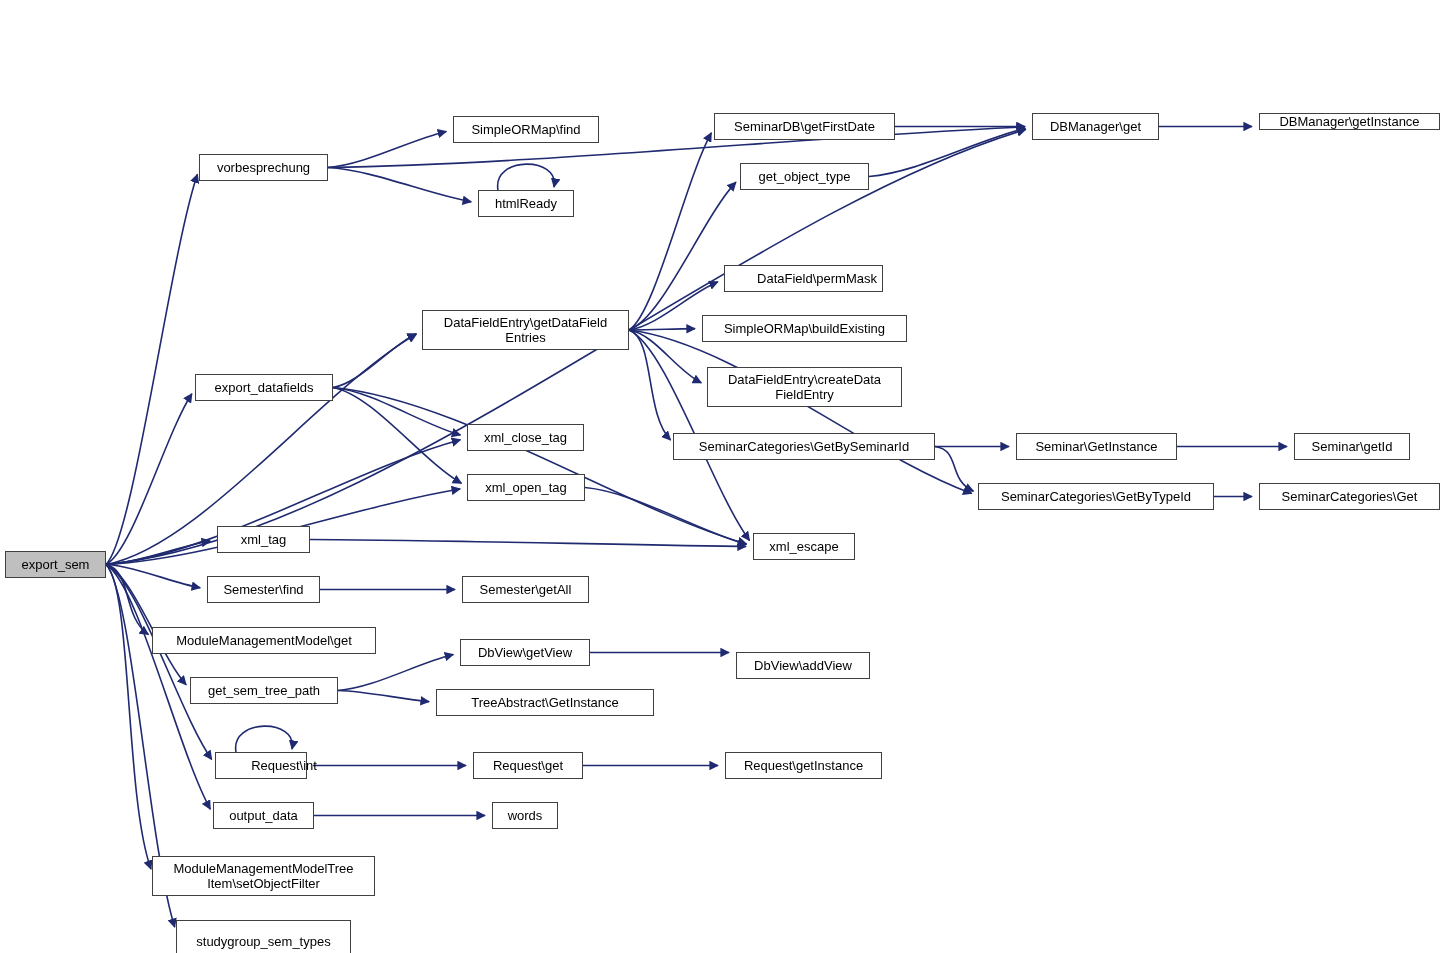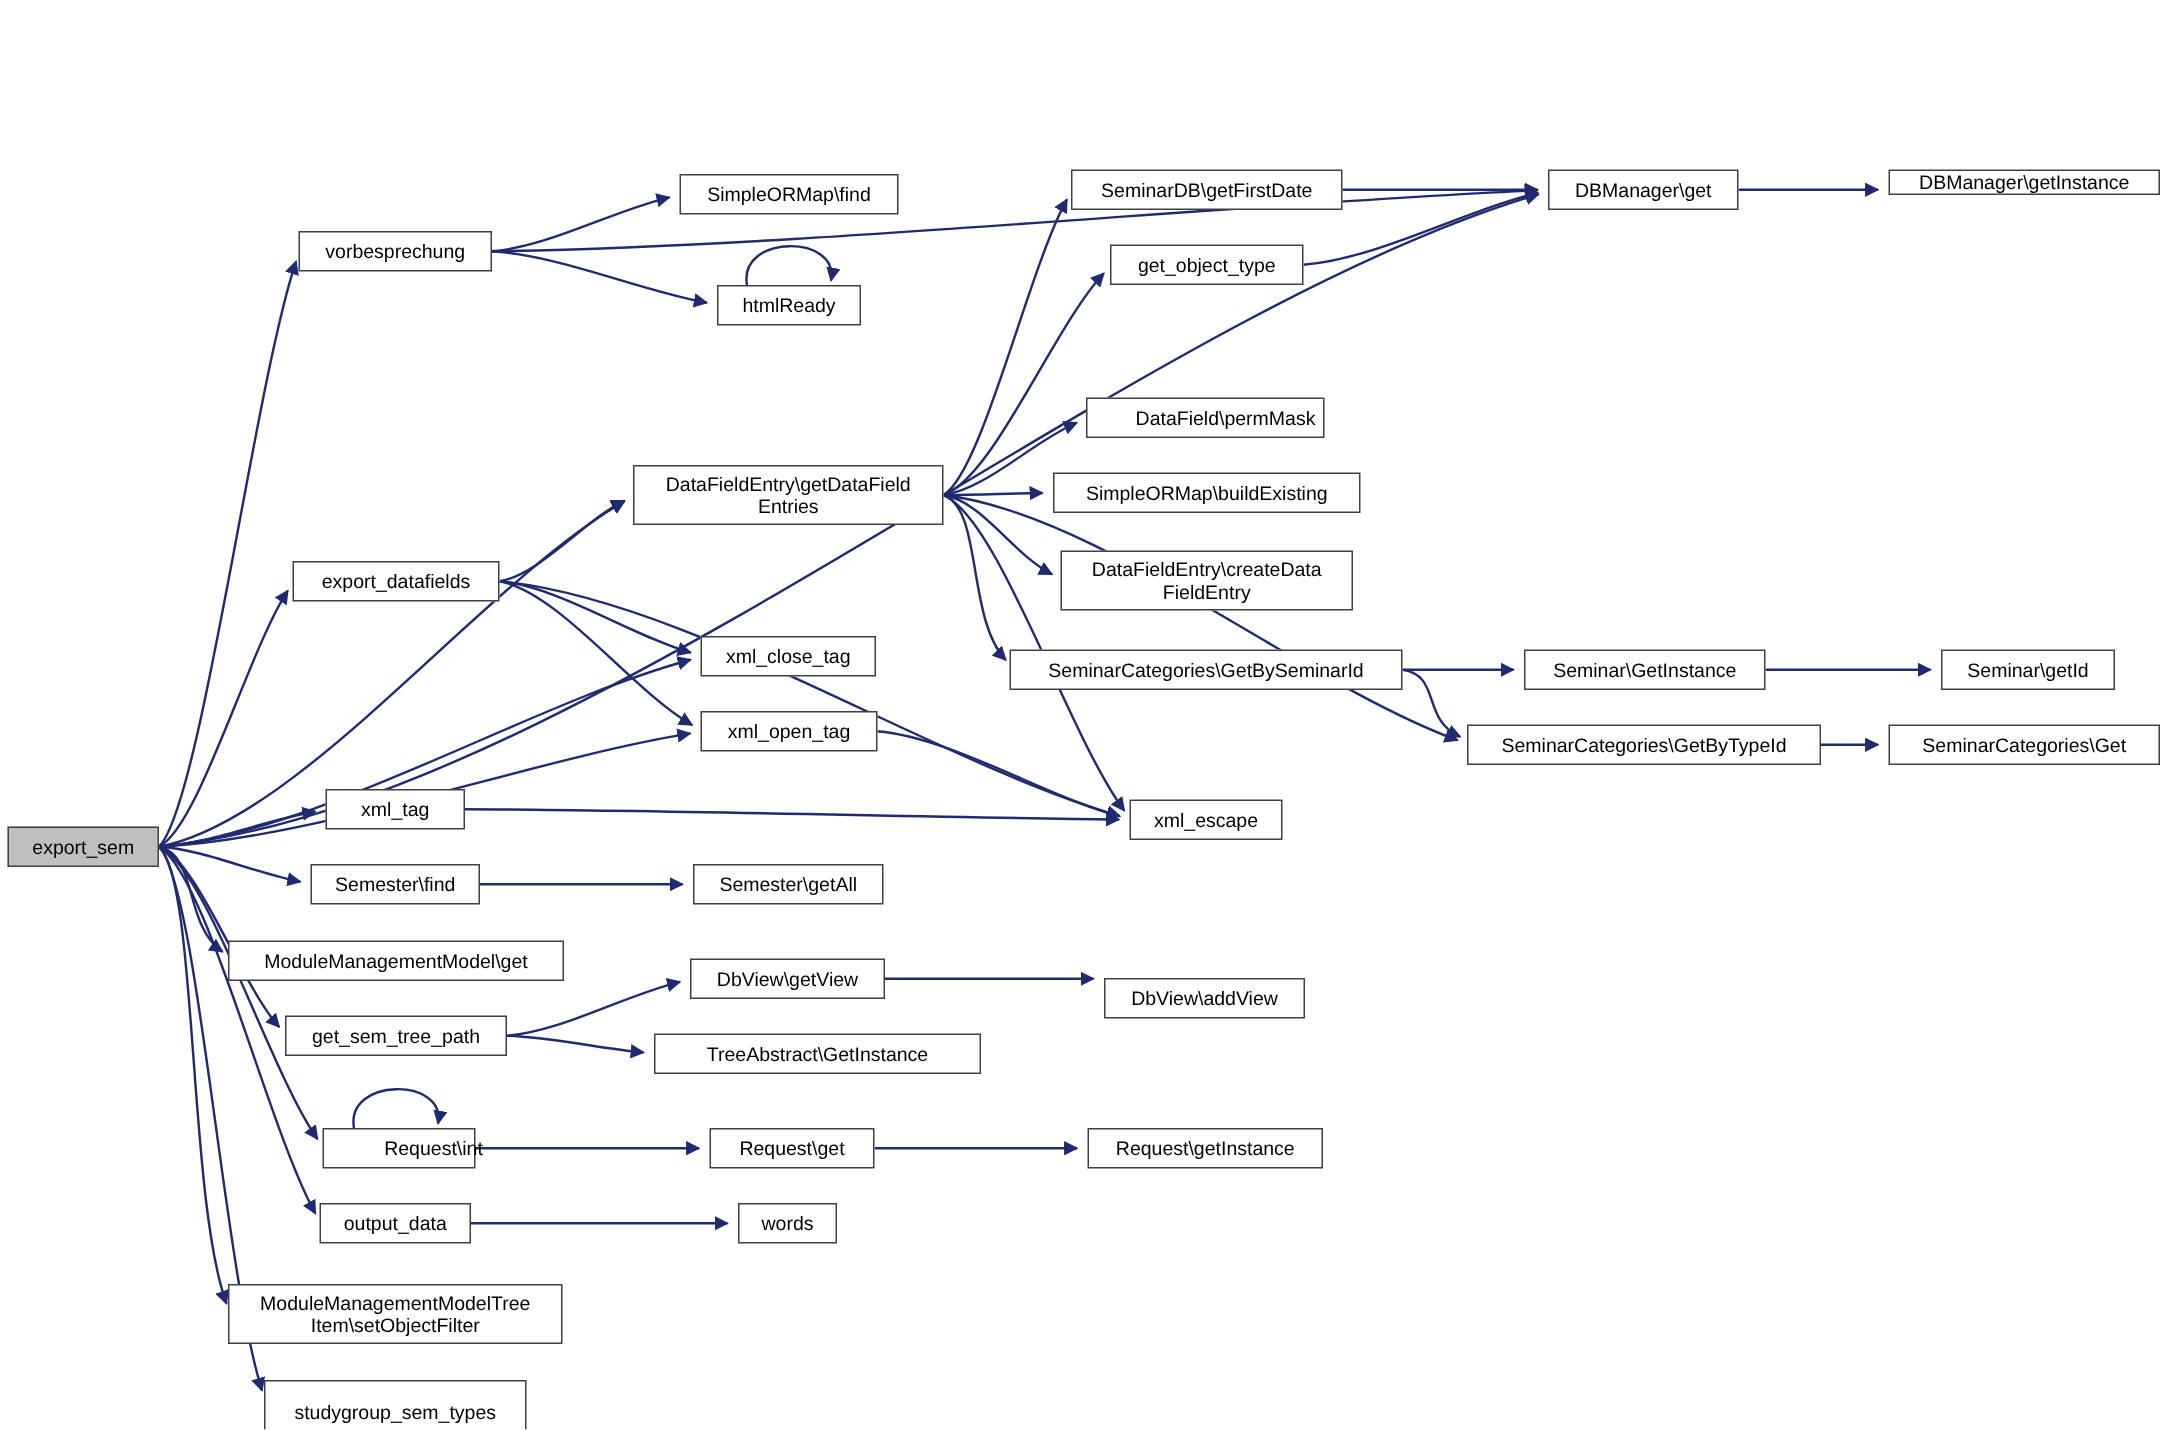--- a/index.html
+++ b/index.html
@@ -128,21 +128,21 @@
       <div class="node" style="left: 1259px; top: 483px; width: 181px; height: 27px;">SeminarCategories\Get</div>
       <div class="node" style="left: 753px; top: 533px; width: 102px; height: 27px;">xml_escape</div>
       <div class="node" style="left: 217px; top: 526px; width: 93px; height: 27px; text-align: right;">xml_tag</div>
       <div class="node" style="left: 207px; top: 576px; width: 113px; height: 27px;">Semester\find</div>
       <div class="node" style="left: 462px; top: 576px; width: 127px; height: 27px;">Semester\getAll</div>
       <div class="node" style="left: 152px; top: 627px; width: 224px; height: 27px;">ModuleManagementModel\get</div>
       <div class="node" style="left: 190px; top: 677px; width: 148px; height: 27px;">get_sem_tree_path</div>
       <div class="node" style="left: 460px; top: 639px; width: 130px; height: 27px;">DbView\getView</div>
       <div class="node" style="left: 736px; top: 630px; width: 134px; height: 27px; margin-top: 22px;">DbView\addView</div>
       <div class="node" style="left: 436px; top: 689px; width: 218px; height: 27px;">TreeAbstract\GetInstance</div>
-      <div class="node" style="left: 215px; top: 752px; width: 102px; height: 27px; padding-left: 46px;">Request\int</div>
+      <div class="node" style="left: 215px; top: 752px; width: 92px; height: 27px; padding-left: 46px;">Request\int</div>
       <div class="node" style="left: 473px; top: 752px; width: 110px; height: 27px;">Request\get</div>
       <div class="node" style="left: 725px; top: 752px; width: 157px; height: 27px;">Request\getInstance</div>
       <div class="node" style="left: 213px; top: 802px; width: 101px; height: 27px;">output_data</div>
       <div class="node" style="left: 492px; top: 802px; width: 66px; height: 27px;">words</div>
       <div class="node" style="left: 152px; top: 856px; width: 223px; height: 40px;">ModuleManagementModelTree
 Item\setObjectFilter</div>
       <div class="node" style="left: 176px; top: 920px; width: 175px; height: 44px;">studygroup_sem_types</div>
     </div>
 </div>
 

